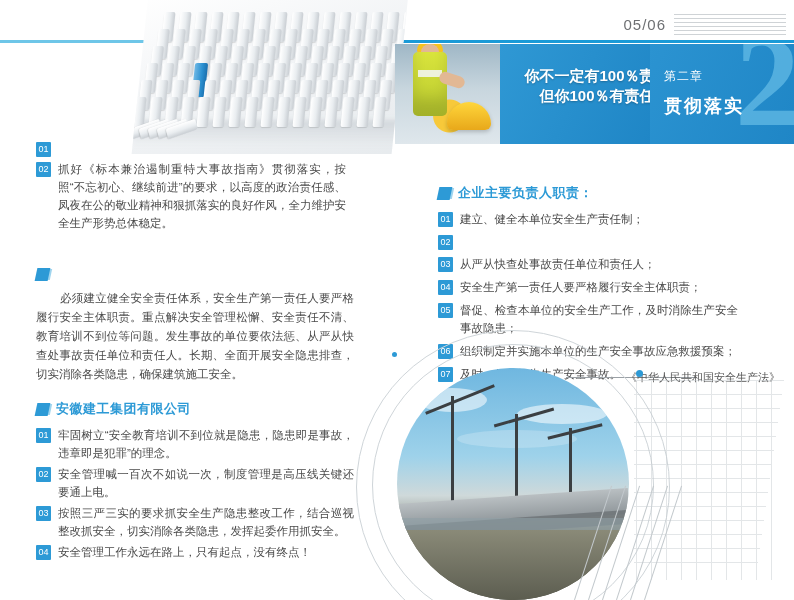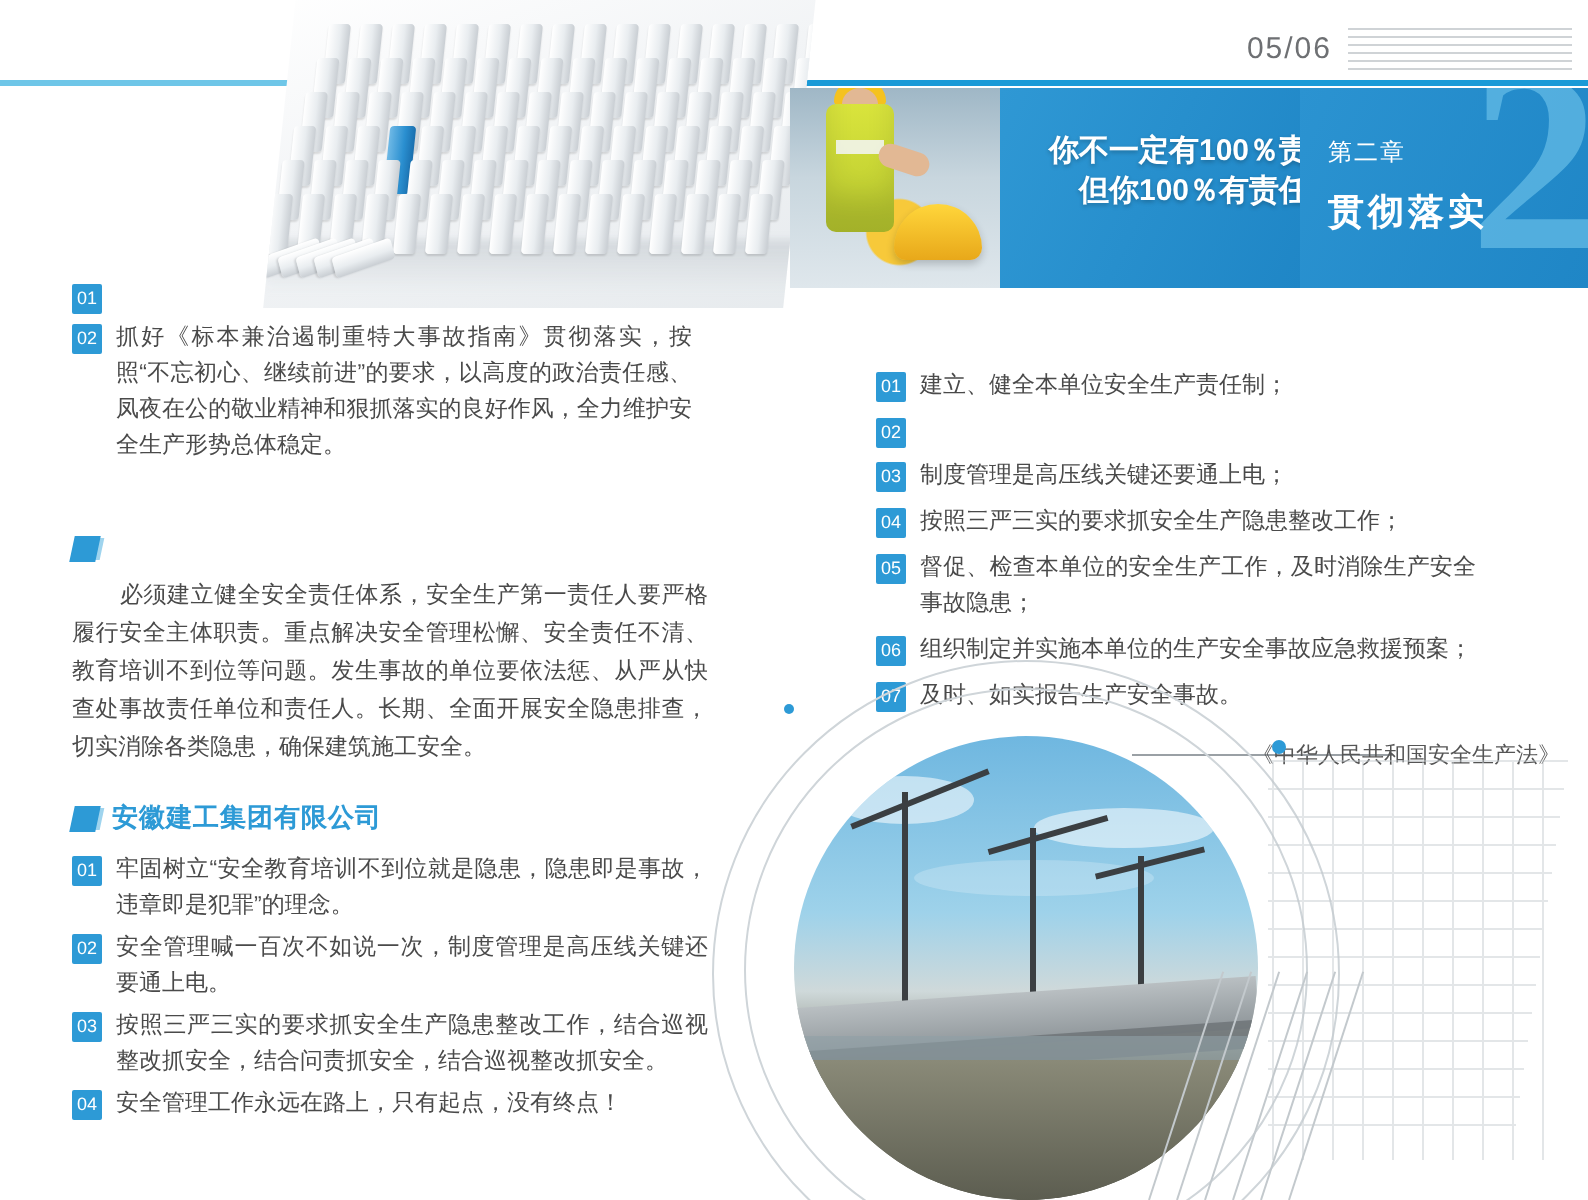--- a/index.html
+++ b/index.html
@@ -349,43 +349,47 @@
     <div class="item">
       <span class="num">01</span>
       <span class="txt">牢固树立“安全教育培训不到位就是隐患，隐患即是事故，违章即是犯罪”的理念。</span>
     </div>
     <div class="item">
       <span class="num">02</span>
       <span class="txt">安全管理喊一百次不如说一次，制度管理是高压线关键还要通上电。</span>
     </div>
     <div class="item">
       <span class="num">03</span>
-      <span class="txt">按照三严三实的要求抓安全生产隐患整改工作，结合巡视整改抓安全，结合问责抓安全，结合巡视整改抓安全。</span>
+      <span class="txt">按照三严三实的要求抓安全生产隐患整改工作，结合巡视整改抓安全，切实消除各类隐患，发挥起委作用抓安全。</span>
     </div>
     <div class="item">
       <span class="num">04</span>
       <span class="txt">安全管理工作永远在路上，只有起点，没有终点！</span>
     </div>
   </div>
 
   <div class="sec" id="sec-duty">
+    <div class="sec-head">
+      <span class="sq"></span>
+      <span class="sec-title">企业主要负责人职责：</span>
+    </div>
     <div class="item">
       <span class="num">01</span>
       <span class="txt">建立、健全本单位安全生产责任制；</span>
     </div>
     <div class="item">
       <span class="num">02</span>
     </div>
     <div class="item">
       <span class="num">03</span>
-      <span class="txt">制度管理是高压线关键还要通上电；</span>
+      <span class="txt">从严从快查处事故责任单位和责任人；</span>
     </div>
     <div class="item">
       <span class="num">04</span>
-      <span class="txt">按照三严三实的要求抓安全生产隐患整改工作；</span>
+      <span class="txt">安全生产第一责任人要严格履行安全主体职责；</span>
     </div>
     <div class="item">
       <span class="num">05</span>
       <span class="txt">督促、检查本单位的安全生产工作，及时消除生产安全事故隐患；</span>
     </div>
     <div class="item">
       <span class="num">06</span>
       <span class="txt">组织制定并实施本单位的生产安全事故应急救援预案；</span>
     </div>
     <div class="item">

